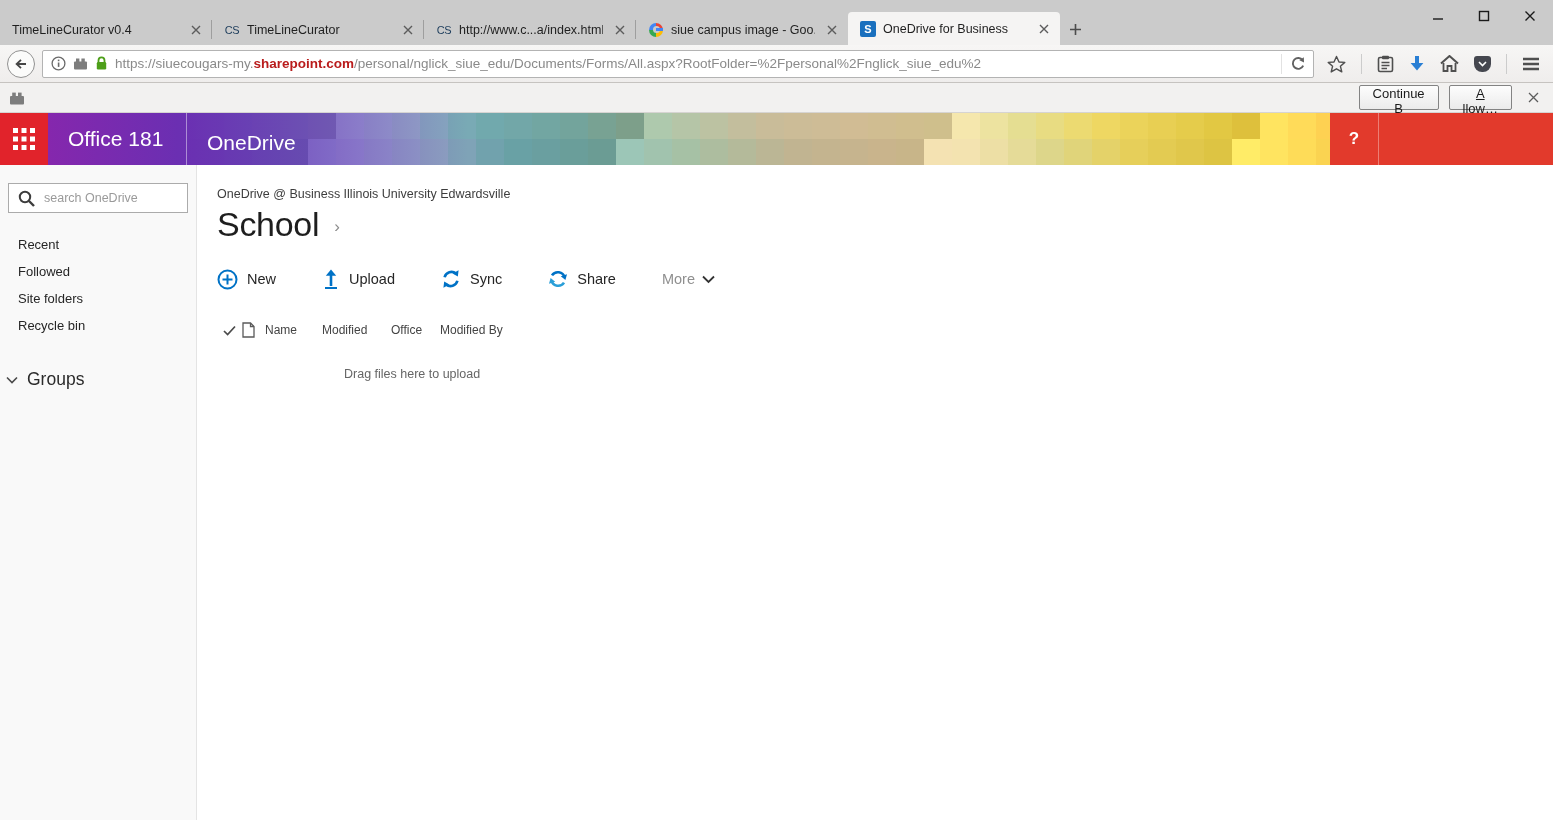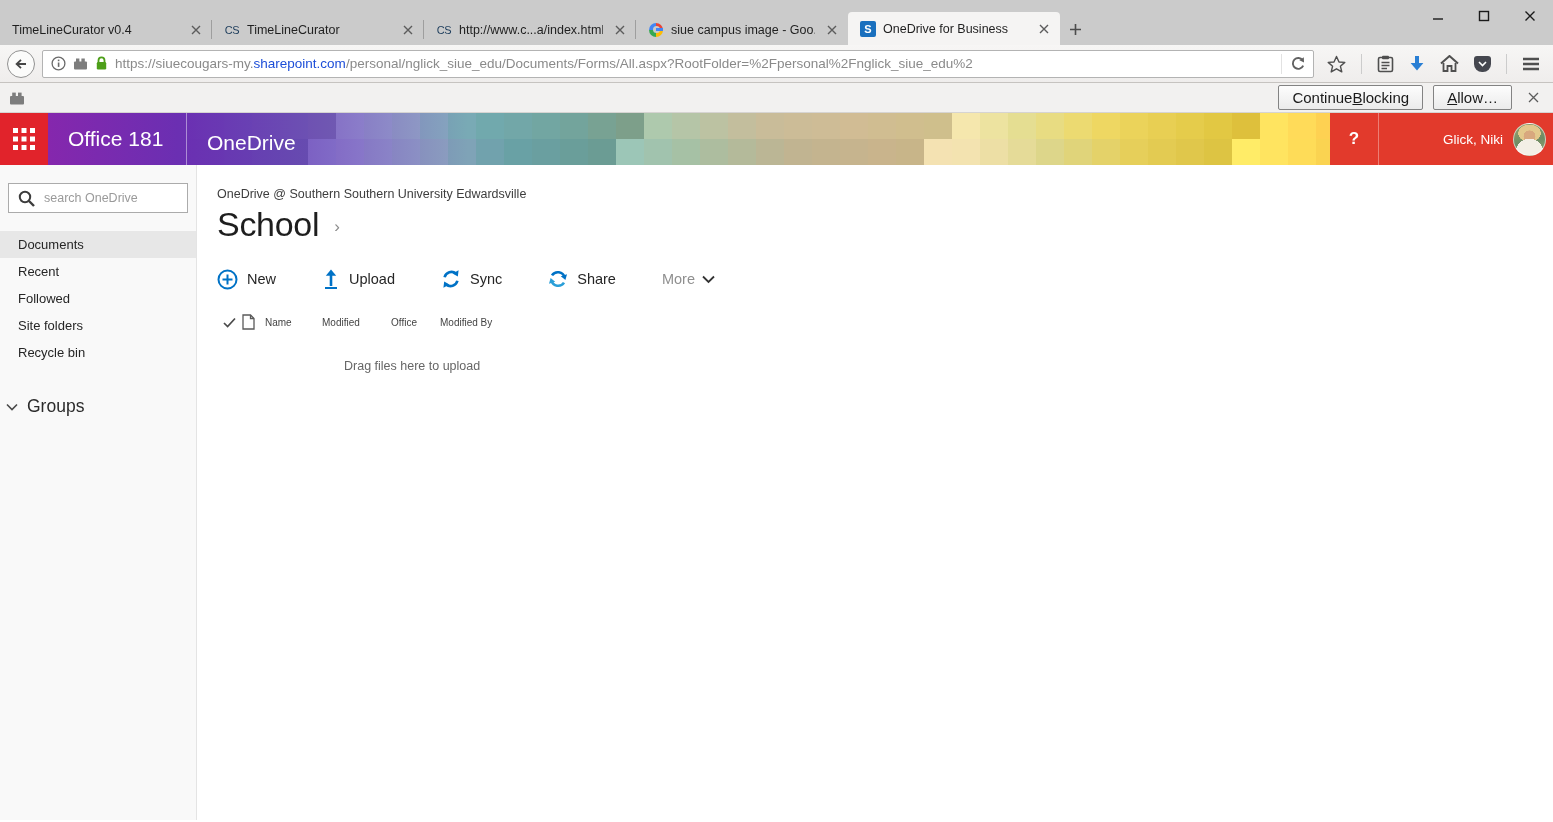--- a/index.html
+++ b/index.html
@@ -22,34 +22,34 @@
   .g-ring::before { content:""; position:absolute; right:0; top:5.5px; width:7px; height:3px; background:#4285f4; z-index:1; }
   .wincontrols { position:absolute; top:0; right:0; height:32px; display:flex; align-items:center; }
   .winbtn { width:46px; height:32px; display:flex; align-items:center; justify-content:center; }
 
   
   .navbar { height:38px; background:linear-gradient(#f7f6f5,#efedec); border-bottom:1px solid #c6c3c0; display:flex; align-items:center; padding:0 7px; gap:7px; }
   .backbtn { width:28px; height:28px; border-radius:50%; border:1px solid #919191; background:#fbfbfa; display:flex; align-items:center; justify-content:center; flex:0 0 28px; }
   .urlbox { flex:1; height:28px; background:#fff; border:1px solid #b3b3b3; border-radius:2px; display:flex; align-items:center; padding:0 8px; gap:7px; overflow:hidden; }
   .urltext { flex:1; white-space:nowrap; overflow:hidden; font-size:13.5px; }
   .url-pre, .url-path { color:#8a8a8a; }
-  .url-domain { color:#1d4ed8; }
+  .url-domain { color:#b91c1c;font-weight:bold; }
   .reloadbtn { border-left:1px solid #e2e2e2; padding-left:8px; height:20px; display:flex; align-items:center; }
   .searchbox { width:300px; height:28px; background:#fff; border:1px solid #b3b3b3; border-radius:2px; display:flex; align-items:center; padding:0 8px; gap:7px; }
   .searchbox input { border:0; outline:0; background:transparent; width:100%; font-size:13px; font-family:"Liberation Sans",sans-serif; }
   .searchbox input::placeholder { font-style:italic; color:#787878; }
   .navicons { display:flex; align-items:center; gap:15px; padding:0 6px; }
   .vdiv { width:1px; height:20px; background:#cccccc; }
   .pocket { width:17px; height:16px; background:#45474f; border-radius:3px 3px 8px 8px; display:flex; align-items:center; justify-content:center; }
 
   
   .notifbar { height:30px; background:#f2f1f0; border-bottom:1px solid #d6d4d2; display:flex; align-items:center; padding:0 9px; gap:9px; font-size:13px; color:#1a1a1a; }
   .notif-msg { white-space:nowrap; }
   .notif-right { margin-left:auto; display:flex; align-items:center; gap:10px; }
-  .notifbtn { height:25px; padding:0 13px; border:1px solid #838383; border-radius:2px; background:linear-gradient(#fdfdfd,#ebebeb); font-size:15px; color:#1a1a1a; display:flex; align-items:center; }
+  .notifbtn { height:25px; padding:0 13px; border:1px solid #838383; border-radius:2px; background:linear-gradient(#fdfdfd,#ebebeb); font-size:13px; color:#1a1a1a; display:flex; align-items:center;flex-direction:column; }
   .key { text-decoration:underline; }
   .notif-close { width:22px; height:22px; display:flex; align-items:center; justify-content:center; }
 
   
   .suitebar { position:relative; height:52px; color:#fff; overflow:hidden; }
   .mosaic { position:absolute; inset:0; display:flex; flex-wrap:wrap; }
   .msq { width:28px; height:26px; }
   .purple-ov { position:absolute; left:48px; top:0; width:430px; height:52px; background:linear-gradient(90deg, #8527ad 0px, #6b2fb2 130px, rgba(105,48,178,0.55) 260px, rgba(105,48,178,0) 420px); }
   .red-ov { position:absolute; right:0; top:0; width:223px; height:52px; background:#e23a2c; }
   .launcher { position:absolute; left:0; top:0; width:48px; height:52px; background:#e1232b; display:flex; align-items:center; justify-content:center; z-index:3; }
@@ -76,21 +76,21 @@
   .sb-item.selected { background:#e7e7e7; }
   .groups { margin-top:30px; display:flex; align-items:center; gap:9px; padding-left:6px; font-size:17.5px; color:#2b2b2b; cursor:pointer; }
 
   .content { flex:1; background:#fff; padding:22px 0 0 20px; }
   .org { font-size:12.5px; color:#3d3d3d; }
   .pagetitle { margin-top:4px; display:flex; align-items:center; font-size:34px; font-weight:300; color:#1e1e1e; letter-spacing:-0.3px; }
   .crumb-sep { font-size:17px; color:#8c8c8c; margin:4px 15px 0 15px; }
   .cmdbar { margin-top:21px; display:flex; align-items:center; height:28px; }
   .cmd { display:flex; align-items:center; gap:9px; margin-right:46px; font-size:14.5px; color:#262626; cursor:pointer; }
   .cmd-more { color:#8f8f8f; margin-right:0; gap:7px; }
-  .listhdr { margin-top:19px; display:flex; align-items:center; font-size:10px; color:#444; height:20px; }
+  .listhdr { margin-top:27px; display:flex; align-items:center; font-size:12px; color:#444; height:20px; }
   .col-check { width:25px; display:flex; align-items:center; padding-left:6px; }
   .col-doc { width:23px; display:flex; align-items:center; }
   .col-name { width:57px; }
   .col-mod { width:69px; }
   .col-share { width:49px; }
   .empty { margin-top:27px; margin-left:127px; font-size:12.5px; color:#666; }
 
   svg { display:block; }
 </style>
 </head>
@@ -402,55 +402,50 @@
         <rect x="0" y="17" width="5" height="5" fill="#fff"></rect>
           <rect x="8.5" y="17" width="5" height="5" fill="#fff"></rect>
           <rect x="17" y="17" width="5" height="5" fill="#fff"></rect>
       </svg>
     </div>
     <div class="brand">Office 181</div>
     <div class="suite-div"></div>
     <div class="appname">OneDrive</div>
     <div class="helpbtn">?</div>
     <div class="help-div"></div>
-    <div class="userarea">
-      <span>Glick, Niki</span>
-      <span class="avatar"></span>
-    </div>
   </div>
 
   <div class="page">
 
     <aside class="sidebar">
       <div class="sb-search">
         <span>
             <svg width="17" height="17">
               <circle cx="7" cy="7" r="5.2" fill="none" stroke="#3c3c3c" stroke-width="2"></circle>
               <path d="M11 11 L16 16" stroke="#3c3c3c" stroke-width="2.4"></path>
             </svg>
           </span>
         <input type="text" placeholder="search OneDrive" style="">
       </div>
-      <div class="sb-item selected">Documents</div>
       <div class="sb-item">Recent</div>
       <div class="sb-item">Followed</div>
       <div class="sb-item">Site folders</div>
       <div class="sb-item">Recycle bin</div>
       <div class="groups">
         <span>
             <svg width="12" height="8">
               <path d="M1 1.5 L6 6.5 L11 1.5" fill="none" stroke="#4a4a4a" stroke-width="1.6"></path>
             </svg>
           </span>
         <span>Groups</span>
       </div>
     </aside>
 
     <main class="content">
-      <div class="org">OneDrive @ Southern Southern University Edwardsville</div>
+      <div class="org">OneDrive @ Business Illinois University Edwardsville</div>
       <div class="pagetitle">
         <span>School</span>
         <span class="crumb-sep">›</span>
       </div>
 
       <div class="cmdbar">
         <div class="cmd">
           <span>
               <svg width="21" height="21">
                 <circle cx="10.5" cy="10.5" r="9" fill="none" stroke="#0072c6" stroke-width="2"></circle>

